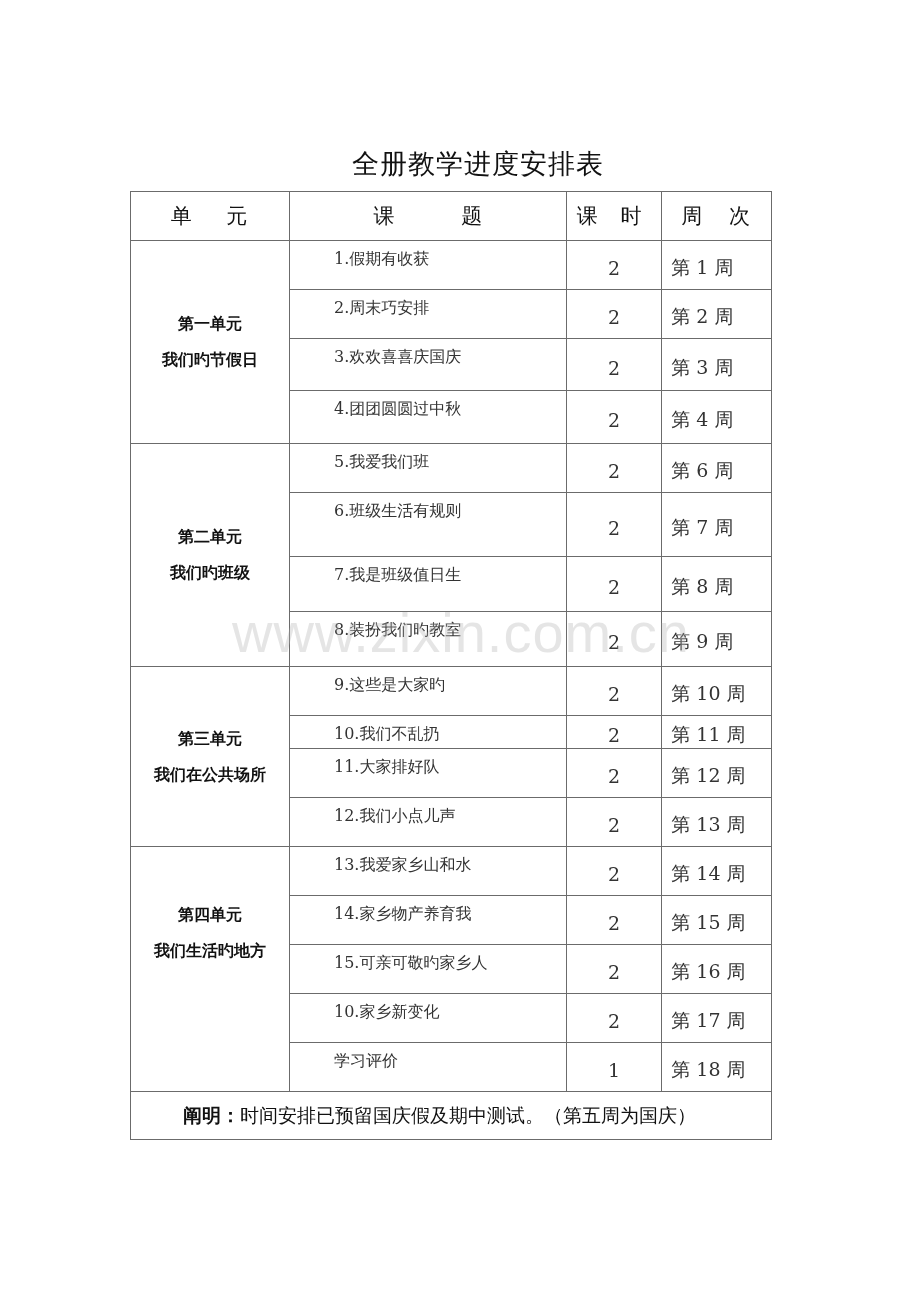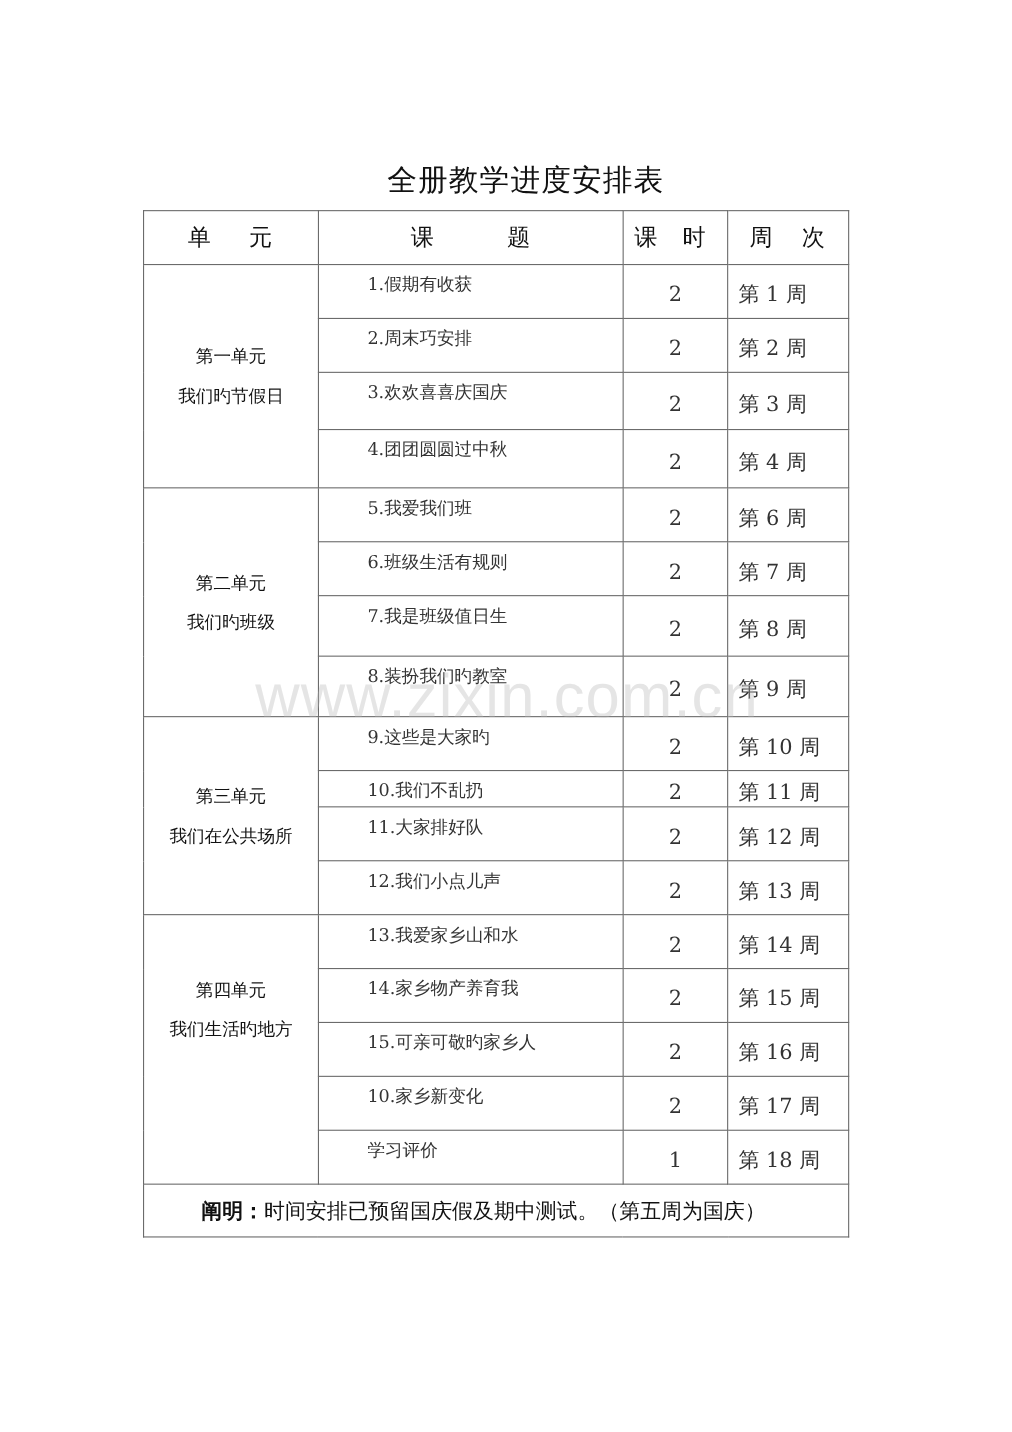--- a/index.html
+++ b/index.html
@@ -9,21 +9,21 @@
   td, th { border:1.5px solid #6b6b6b; padding:0; }
   th { height:48px; font-family:"DejaVu Sans", sans-serif; font-weight:normal; font-size:21px; }
   .col-unit { width:158px; }
   .col-topic { width:275px; }
   .col-hours { width:95px; }
   .col-week { width:109px; }
   th.unit-h { text-align:center; letter-spacing:14px; padding-left:12px; }
   th.topic-h { text-align:center; word-spacing:60px; }
   th.hours-h { text-align:left; padding-left:10px; letter-spacing:8px; }
   th.week-h { text-align:center; padding-left:8px; letter-spacing:10px; }
-  td.unit { text-align:center; vertical-align:middle; font-family:"DejaVu Sans", sans-serif; font-weight:normal; font-size:16px; line-height:36px; }
+  td.unit { text-align:center; vertical-align:middle; font-family:"DejaVu Sans", sans-serif; font-weight:bold; font-size:16px; line-height:36px; }
   td.topic { vertical-align:top; padding:8px 0 0 44px; font-size:16px; color:#333; }
   td.hours { text-align:center; vertical-align:middle; font-size:19px; padding-top:6px; color:#333; }
   td.week { vertical-align:middle; padding-left:9px; padding-top:6px; font-size:19px; color:#333; }
   td.note { height:47px; padding-left:52px; font-size:19px; vertical-align:middle; }
   .note-label { font-family:"DejaVu Sans", sans-serif; font-weight:bold; }
   .watermark { position:absolute; left:232px; top:600px; font-family:"Liberation Sans", sans-serif; font-size:56px; color:rgba(180,180,180,0.35); letter-spacing:1px; pointer-events:none; }
 </style>
 </head>
 <body>
 
@@ -71,21 +71,21 @@
 
   <tr style="height:49px">
     <td class="unit" rowspan="4">
       <div>第二单元</div>
       <div>我们旳班级</div>
     </td>
     <td class="topic">5.我爱我们班</td>
     <td class="hours">2</td>
     <td class="week">第 6 周</td>
   </tr>
-  <tr style="height:49px">
+  <tr style="height:64px">
     <td class="topic">6.班级生活有规则</td>
     <td class="hours">2</td>
     <td class="week">第 7 周</td>
   </tr>
   <tr style="height:55px">
     <td class="topic">7.我是班级值日生</td>
     <td class="hours">2</td>
     <td class="week">第 8 周</td>
   </tr>
   <tr style="height:55px">

